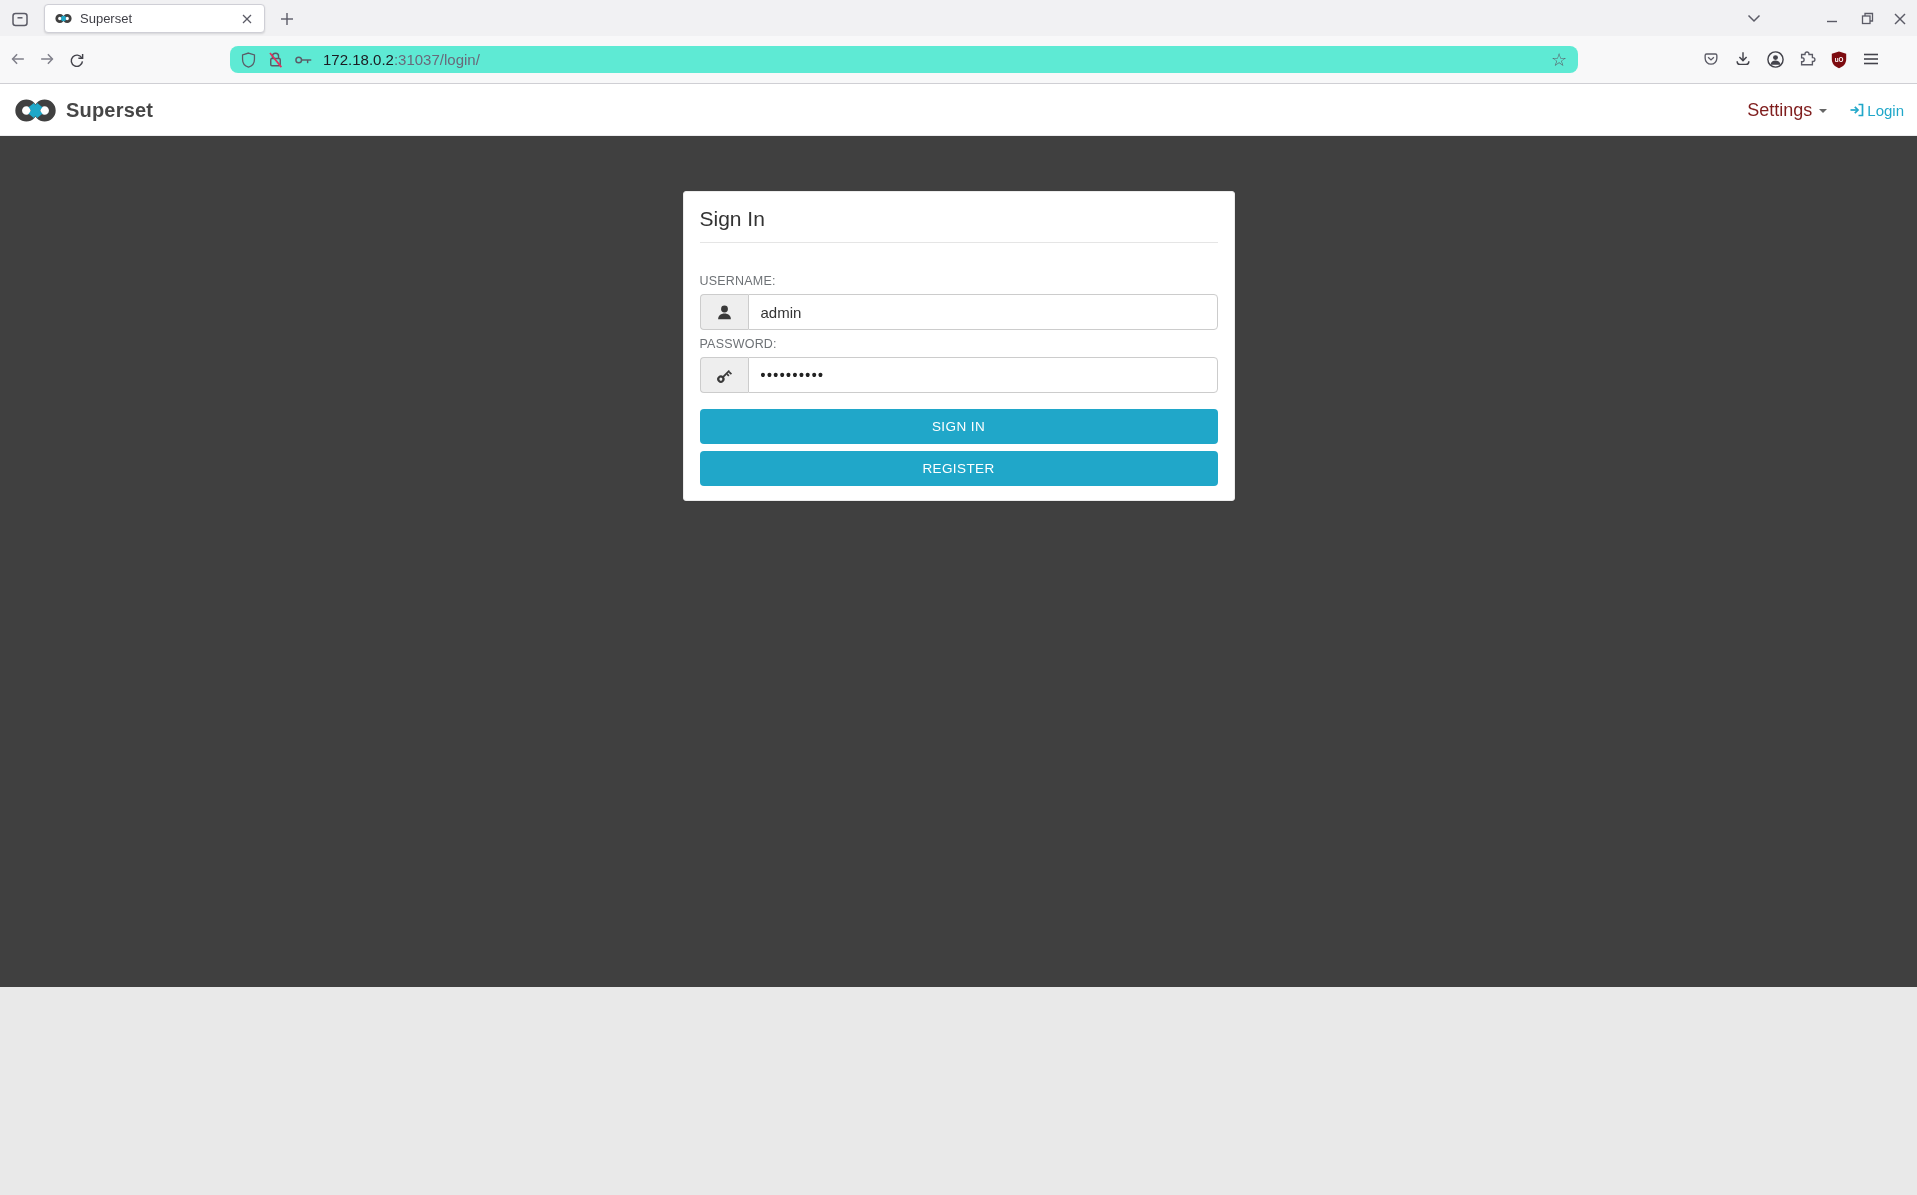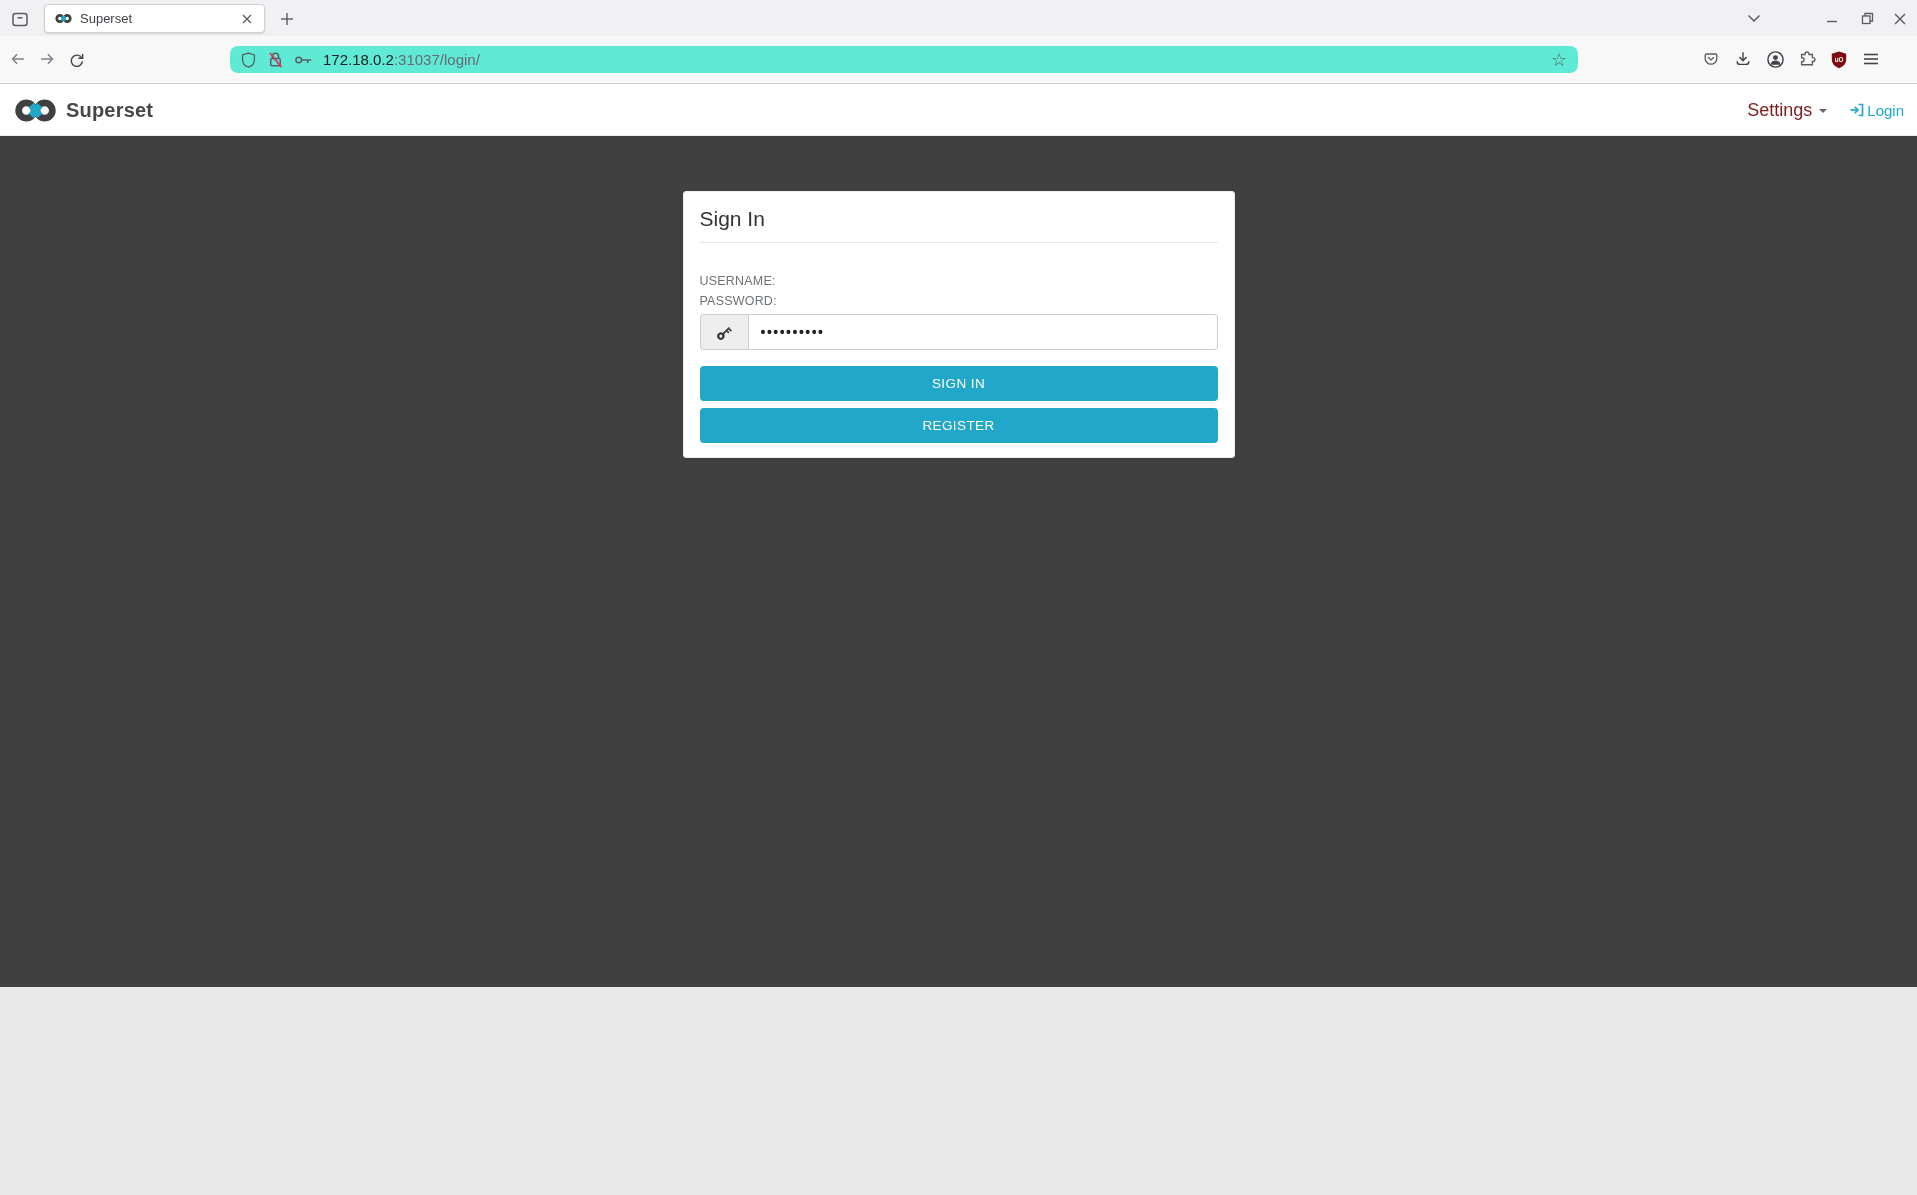--- a/index.html
+++ b/index.html
@@ -281,20 +281,31 @@
       </a>
     </div>
   </div>
 
   <div class="content">
     <div class="card">
       <div class="card-title">Sign In</div>
       <hr>
 
       <label class="field-label">USERNAME:</label>
+      <div class="input-group">
+        <span class="addon">
+          <span>
+            <svg width="19" height="19" viewBox="0 0 20 20">
+              <circle cx="10" cy="6.3" r="3.6" fill="#3a3a3a"></circle>
+              <path d="M3.3 17 c0-3.7 3-5.9 6.7-5.9 s6.7 2.2 6.7 5.9 Z" fill="#3a3a3a"></path>
+            </svg>
+          </span>
+        </span>
+        <input type="text" value="admin" style="">
+      </div>
 
       <label class="field-label">PASSWORD:</label>
       <div class="input-group">
         <span class="addon">
           <span>
             <svg width="19" height="19" viewBox="0 0 20 20">
               <g transform="rotate(-45 10 10)" fill="#3a3a3a">
                 <circle cx="4.6" cy="10" r="2.7" fill="none" stroke="#3a3a3a" stroke-width="2.3"></circle>
                 <rect x="7.3" y="9" width="10" height="2"></rect>
                 <rect x="12" y="11" width="1.8" height="2.6"></rect>

